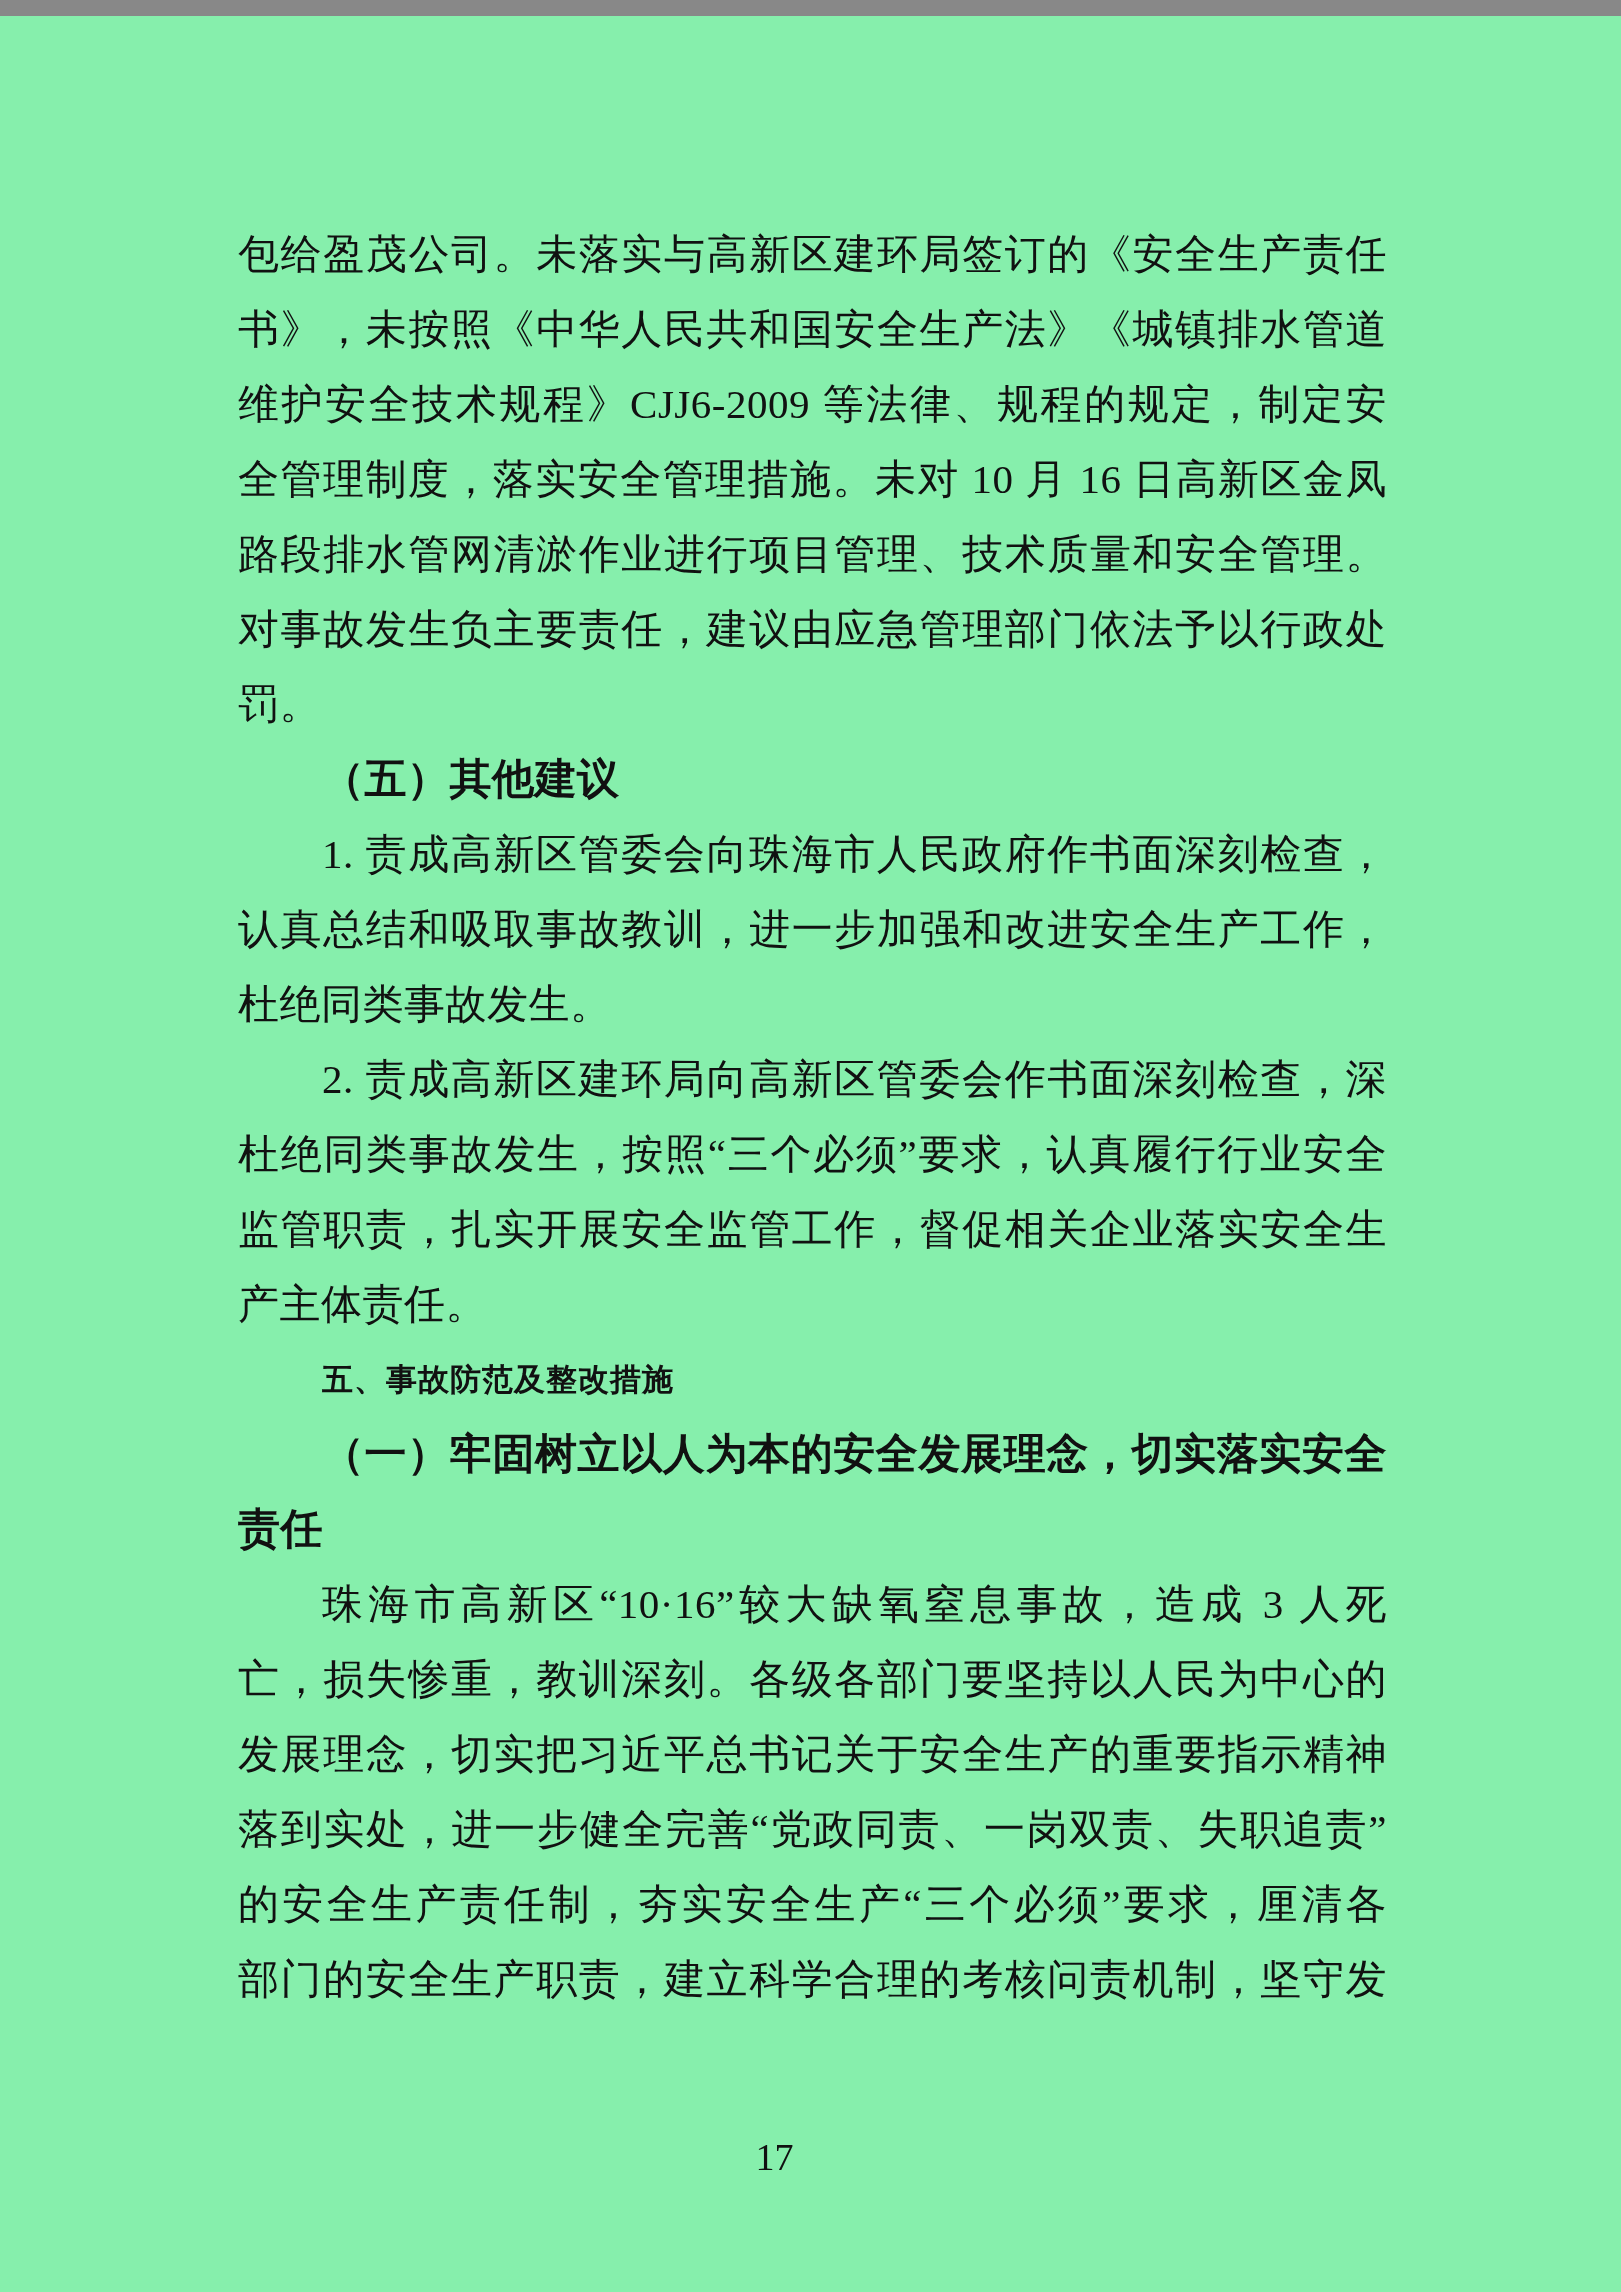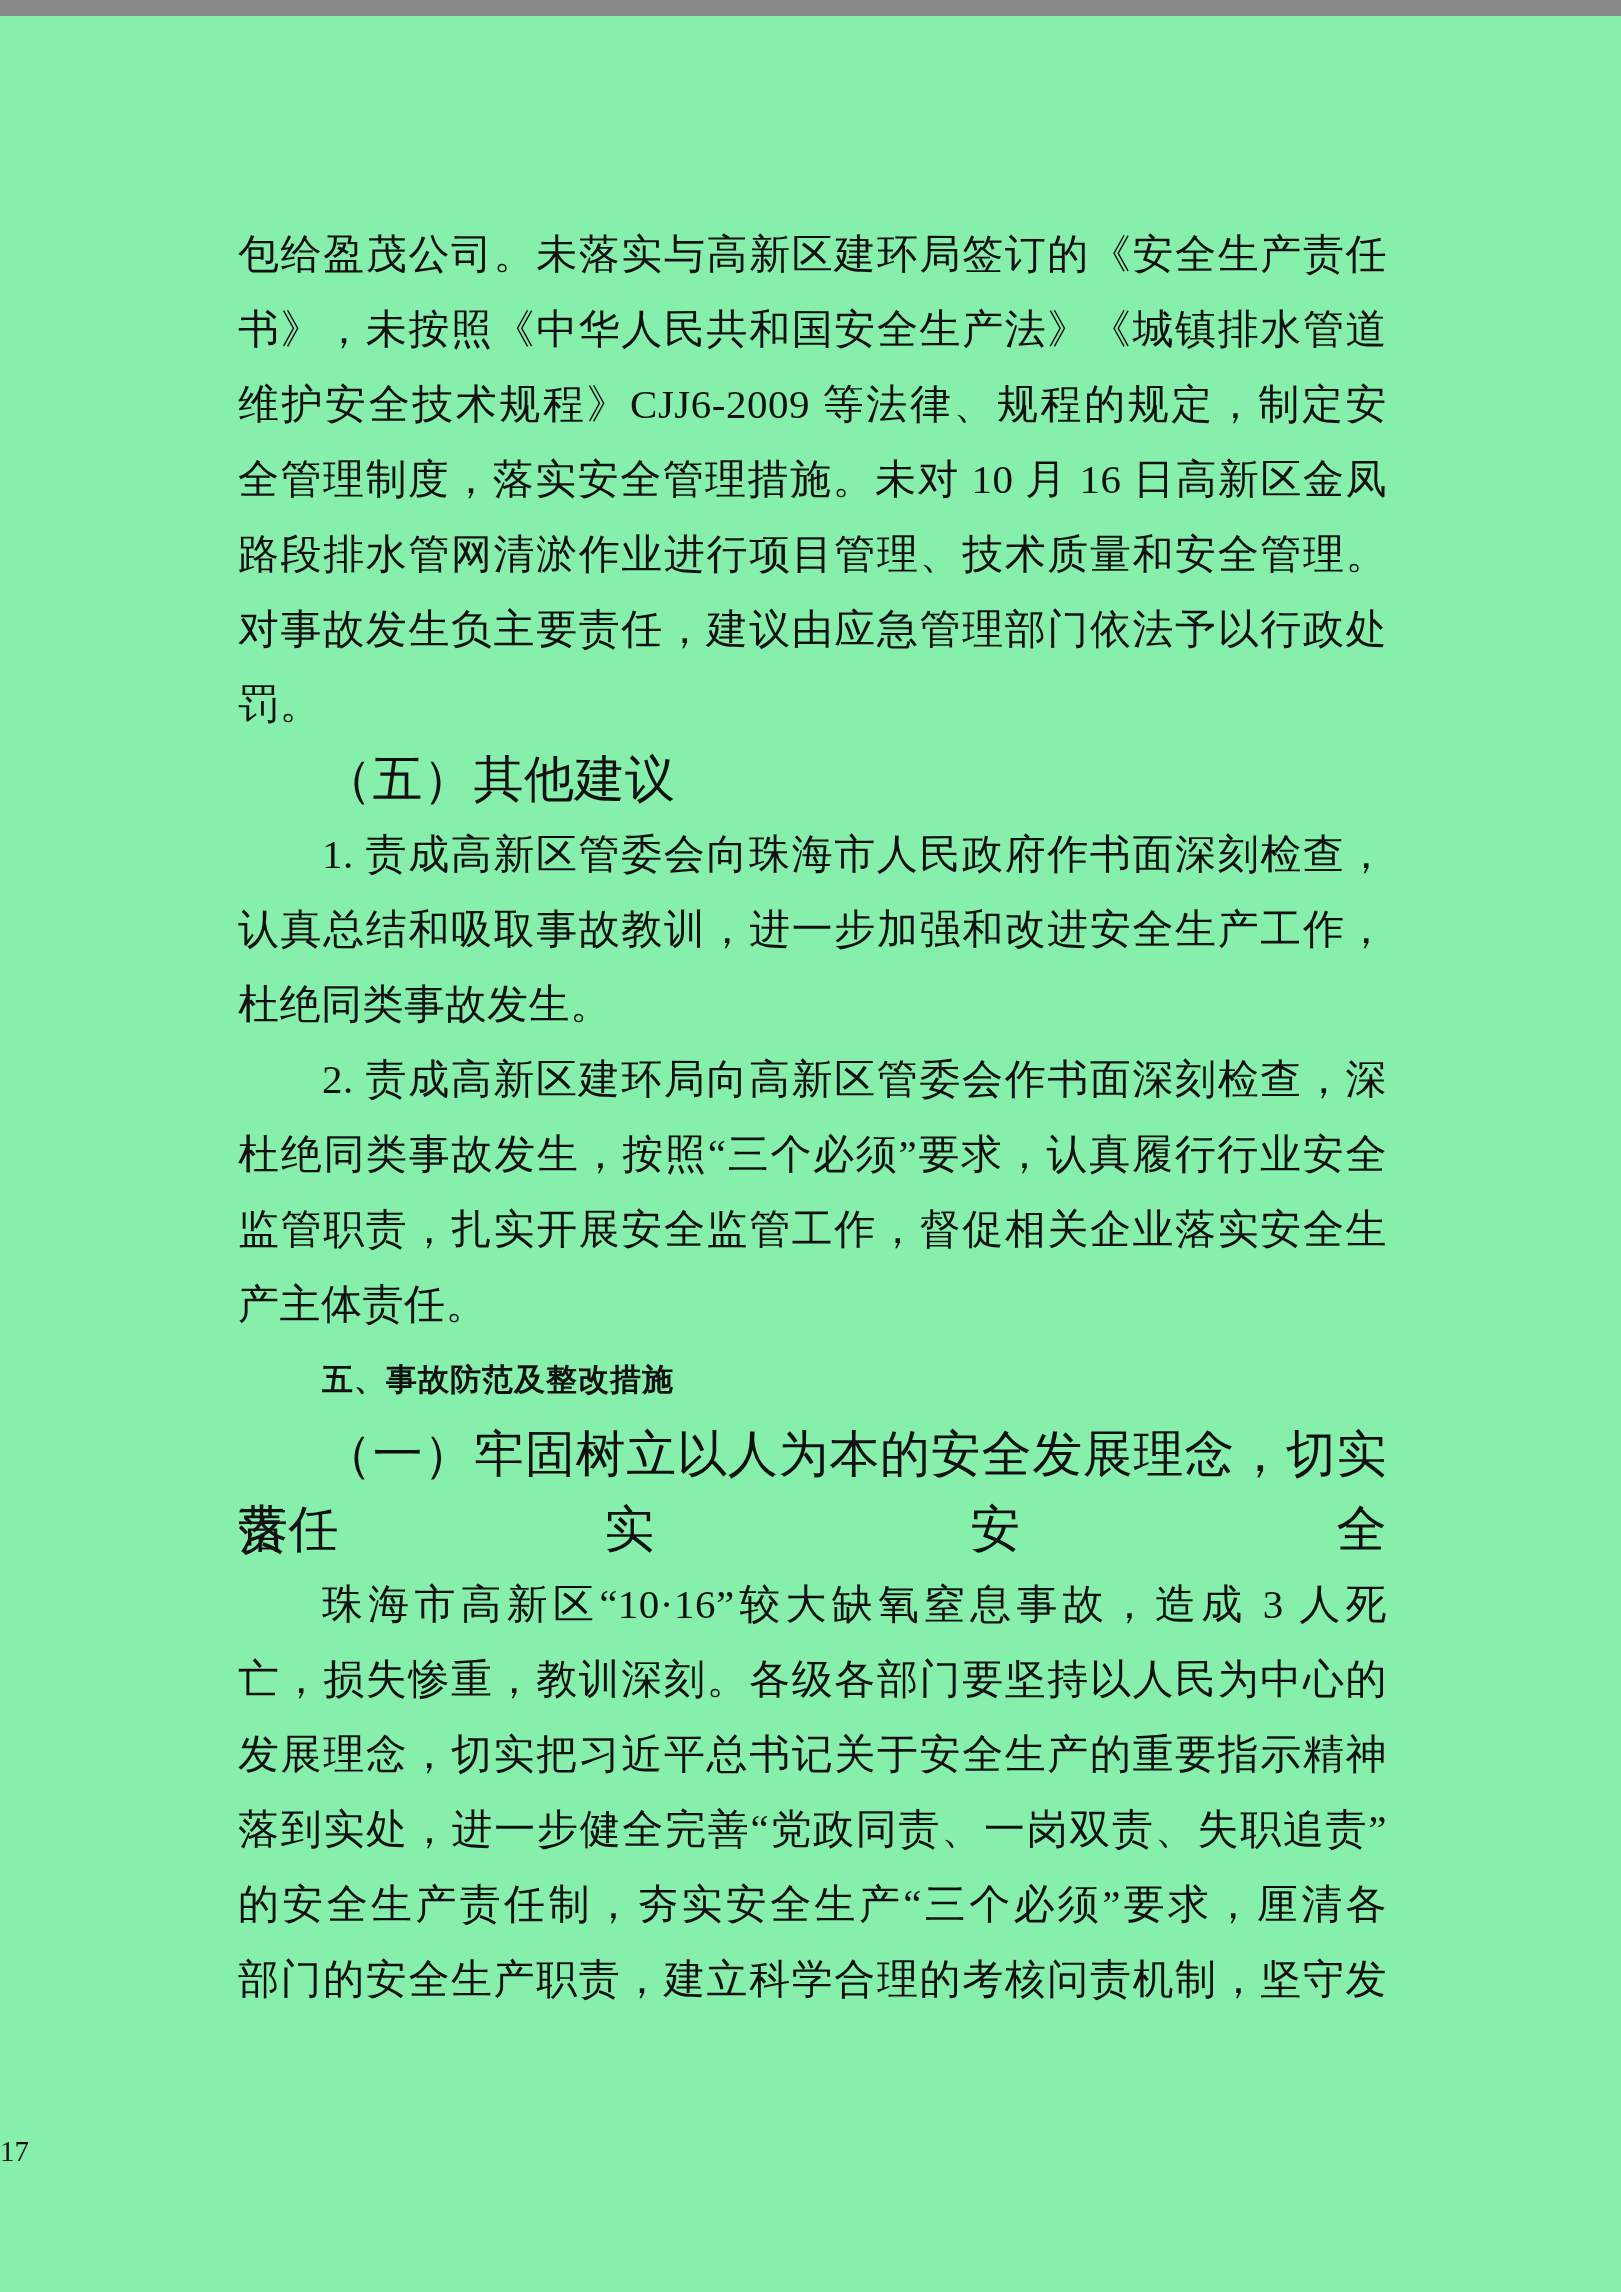--- a/index.html
+++ b/index.html
@@ -23,34 +23,35 @@
     font-size:41px;
     text-align:justify;
     text-align-last:left;
     text-justify:inter-character;
     letter-spacing:0.5px;
     white-space:normal;
   }
   .j{ text-align-last:justify; }
   .ind{ text-indent:84px; }
   .kai{
-    font-weight:normal;
-    font-size:50px;
+    font-weight:bold;
+    font-size:42px;
   }
   .hei{
     font-family:"Liberation Sans","DejaVu Sans",sans-serif;
     font-weight:bold;
     font-size:31px;
     letter-spacing:1px;
   }
   .pagenum{
     position:absolute;
     left:0;top:2119px;
     width:1549px;
-    font-size:29px;
+    text-align:center;
+    font-size:38px;
     color:#111111;
   }
 </style>
 </head>
 <body>
 
 <div class="sheet">
   <div class="content">
     <div class="ln j">包给盈茂公司。未落实与高新区建环局签订的《安全生产责任</div>
     <div class="ln j">书》，未按照《中华人民共和国安全生产法》《城镇排水管道</div>

